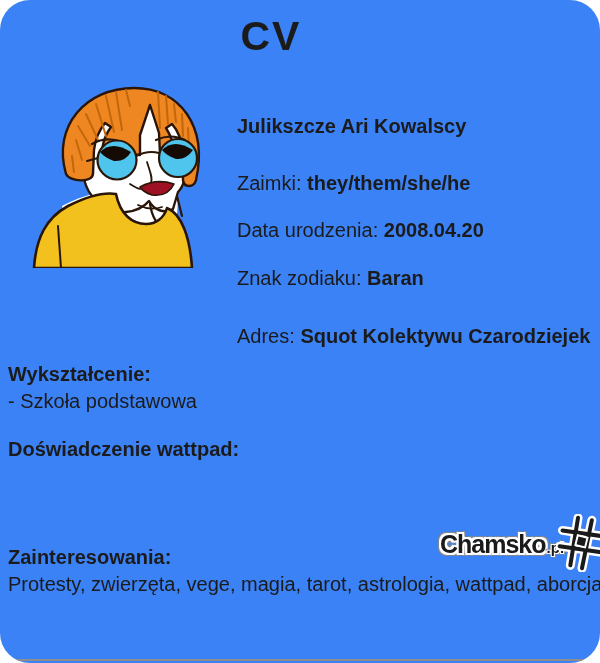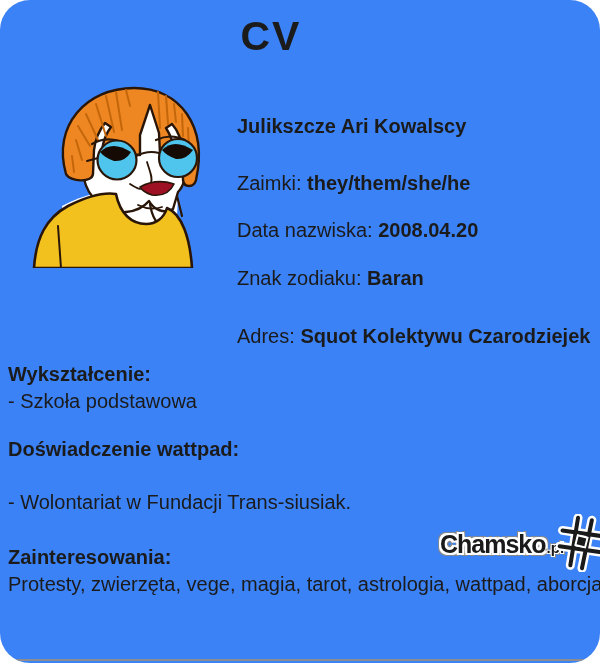--- a/index.html
+++ b/index.html
@@ -95,31 +95,30 @@
       <path d="M104,104 Q110,108 114,109" fill="none" stroke="#2a1608" stroke-width="1.8"></path>
       <path d="M114,107 Q130,98 148,104 Q142,117 126,115 Q117,112 114,107 Z" fill="#9E1125" stroke="#2a1608" stroke-width="1.6"></path>
       <path d="M112,125 Q124,131 136,127" fill="none" stroke="#2a1608" stroke-width="1.8"></path>
     </g>
   </svg>
 
   <div class="line info b" style="top:115px">Julikszcze Ari Kowalscy</div>
 
   <div class="line info" style="top:172px"><span>Zaimki:</span> <span class="b">they/them/she/he</span></div>
 
-  <div class="line info" style="top:219px"><span>Data nazwiska:</span> <span class="b">2008.04.20</span></div>
+  <div class="line info" style="top:219px"><span>Data urodzenia:</span> <span class="b">2008.04.20</span></div>
 
   <div class="line info" style="top:267px"><span>Znak zodiaku:</span> <span class="b">Baran</span></div>
 
   <div class="line info" style="top:325px"><span>Adres:</span> <span class="b">Squot Kolektywu Czarodziejek</span></div>
 
   <div class="line leftcol b" style="top:363px">Wykształcenie:</div>
   <div class="line leftcol" style="top:390px">- Szkoła podstawowa</div>
 
   <div class="line leftcol b" style="top:438px">Doświadczenie wattpad:</div>
-  <div class="line leftcol" style="top:491px">- Wolontariat w Fundacji Trans-siusiak.</div>
 
   <div class="line leftcol b" style="top:546px">Zainteresowania:</div>
   <div class="line leftcol" style="top:573px">Protesty, zwierzęta, vege, magia, tarot, astrologia, wattpad, aborcja.</div>
 
 
   <div class="watermark">
     <span class="wm-main">Chamsko</span><span class="wm-tld">.pl</span>
     <svg class="wm-symbol" width="48" height="58" viewBox="0 0 48 58" xmlns="http://www.w3.org/2000/svg">
       <g transform="rotate(14 24 29)" stroke-linecap="round" fill="none">
         <g stroke="#ffffff" stroke-width="9">

